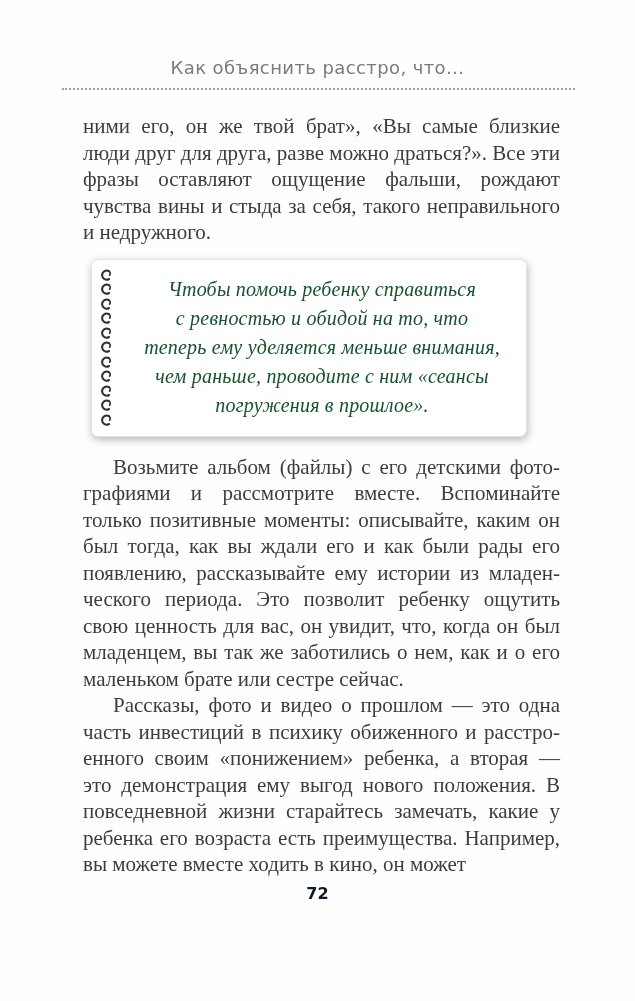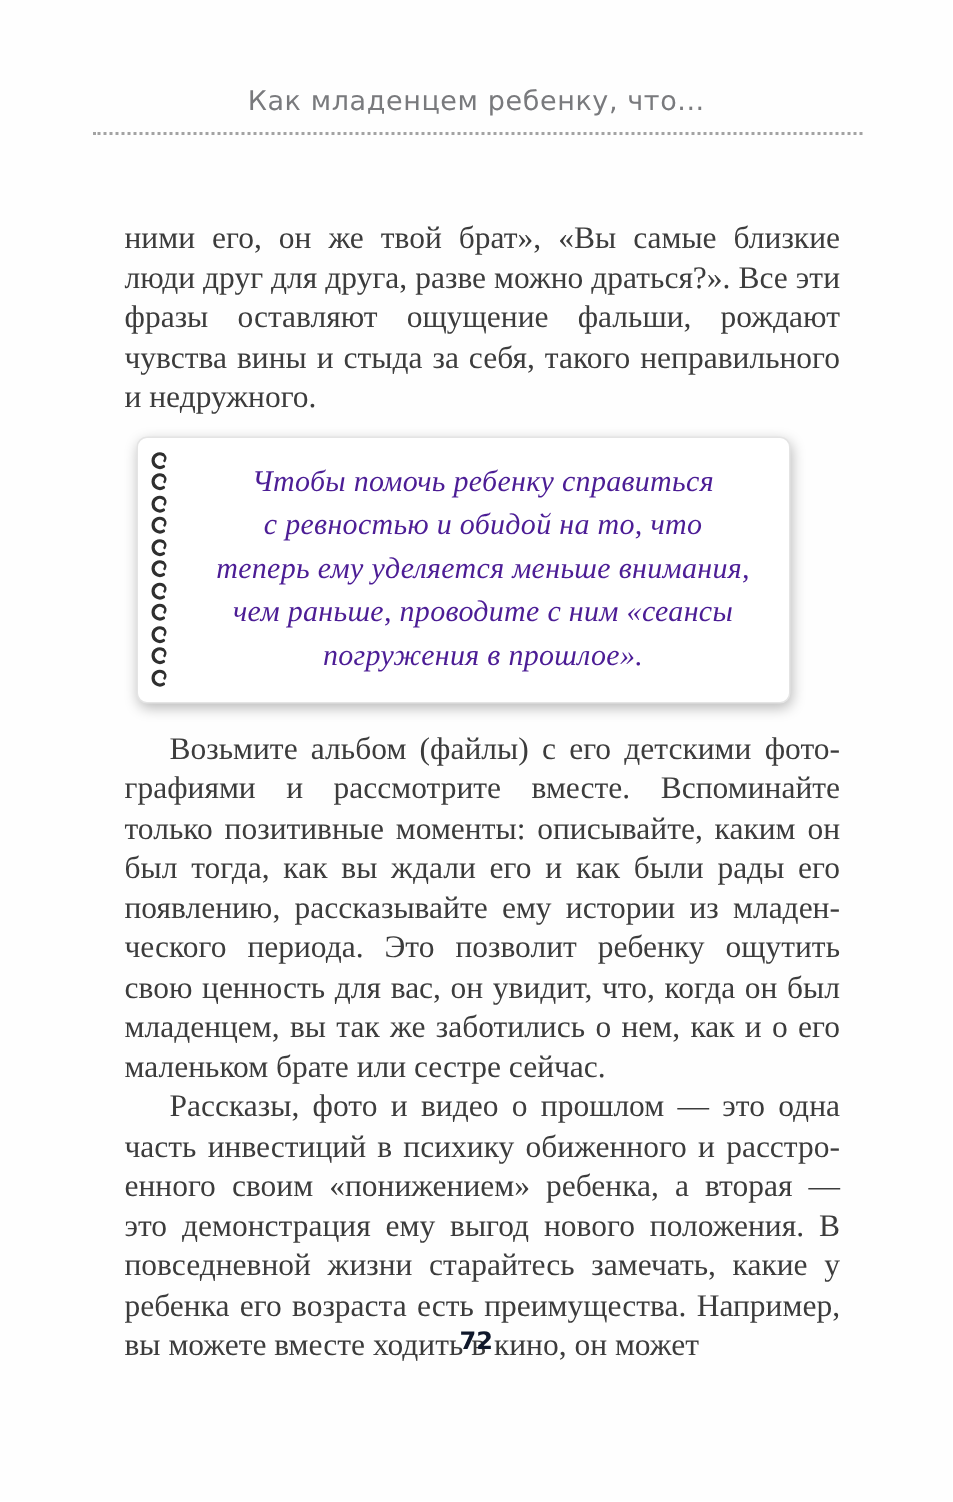--- a/index.html
+++ b/index.html
@@ -33,21 +33,21 @@
   }
   .para {
     margin: 0;
     text-align: justify;
     font-family: "Liberation Serif", serif;
     font-size: 21px;
     line-height: 26.5px;
     color: #3c3c3c;
     text-indent: 30px;
   }
-  .para.first { text-indent: 0; margin-top: 32px; }
+  .para.first { text-indent: 0; }
   .note-card {
     position: relative;
     box-sizing: border-box;
     width: 436px;
     height: 178px;
     margin: 13px 24px 17px 8px;
     background: #ffffff;
     border: 1px solid #e4e4e4;
     border-radius: 7px;
     box-shadow: 1px 3px 9px rgba(0,0,0,0.28);
@@ -64,41 +64,41 @@
     justify-content: space-between;
   }
   .ring { display: block; height: 13px; }
   .ring svg { width: 16px; height: 13px; display: block; }
   .note-text {
     padding-left: 26px;
     font-family: "Liberation Serif", serif;
     font-style: italic;
     font-size: 20px;
     line-height: 29px;
-    color: #4c1d95;
+    color: #14532d;
     text-align: center;
     white-space: pre-line;
     letter-spacing: 0.2px;
   }
   .page-number {
     position: absolute;
     top: 884px; left: 0; right: 0;
     text-align: center;
     font-family: "DejaVu Sans", sans-serif;
     font-weight: bold;
     font-size: 16px;
     color: #0f172a;
   }
 </style>
 </head>
 <body>
 
 <div class="page">
 
-  <div class="running-head">Как младенцем ребенку, что...</div>
+  <div class="running-head">Как объяснить расстро, что...</div>
 
   <div class="dotted-rule"></div>
 
   <div class="content">
 
     <p class="para first">ними его, он же твой брат», «Вы самые близкие люди друг для друга, разве можно драться?». Все эти фразы оставляют ощущение фальши, рождают чувства вины и стыда за себя, такого неправиль­ного и недружного.</p>
 
     <div class="note-card">
       <div class="spiral">
         <span class="ring">

